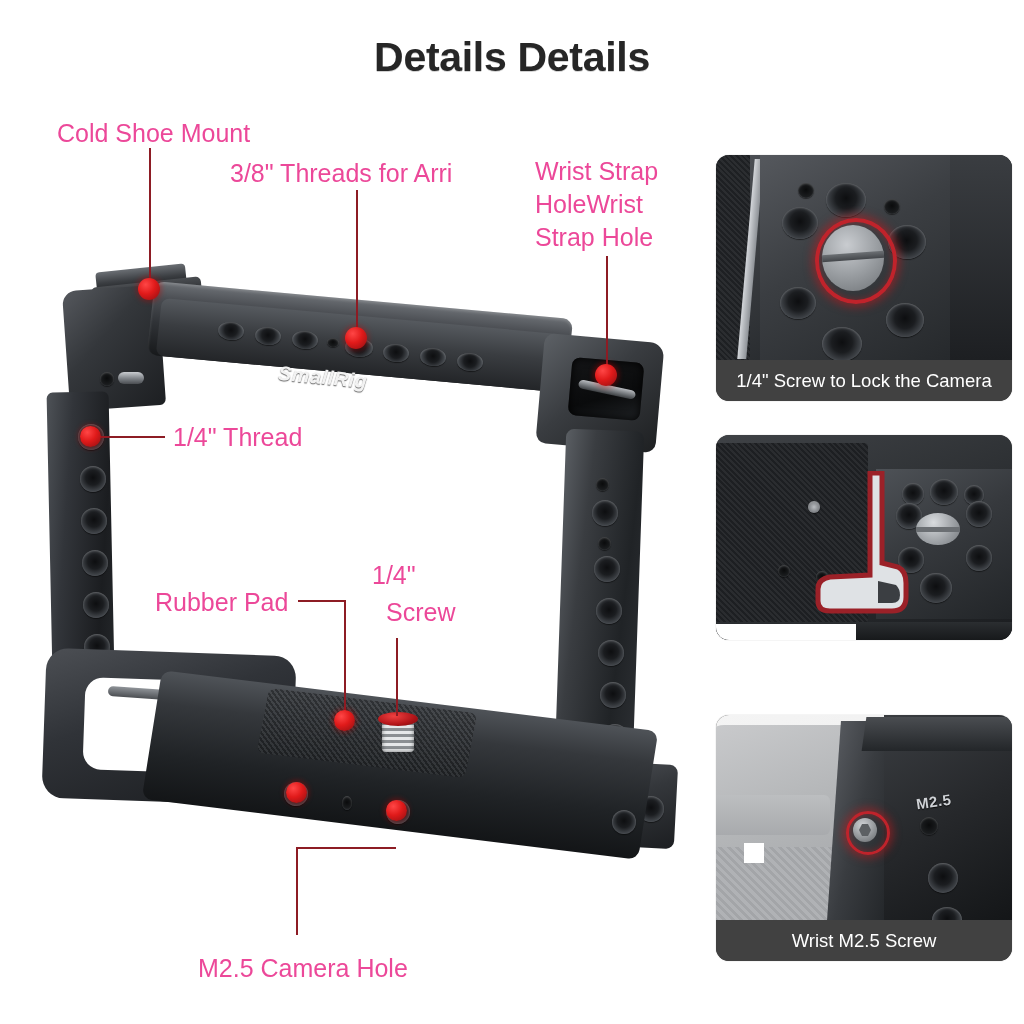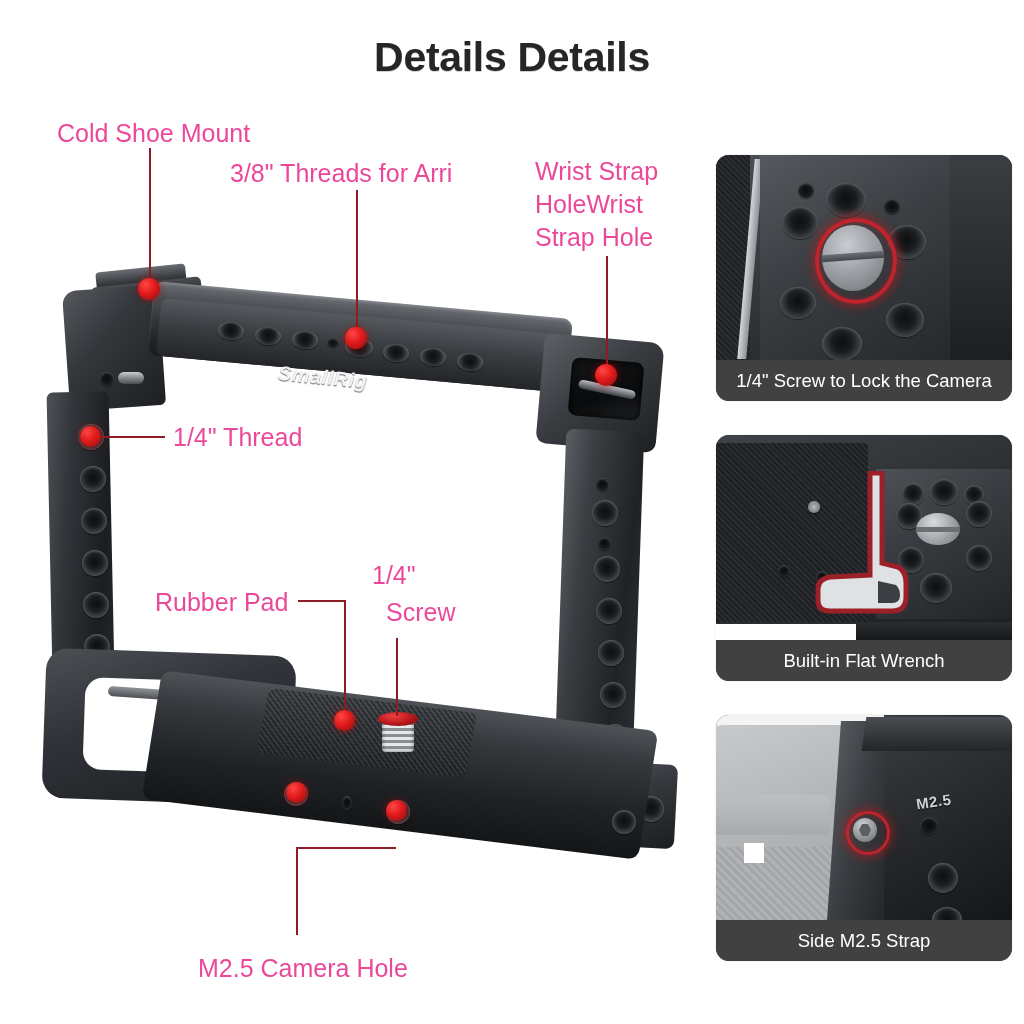--- a/index.html
+++ b/index.html
@@ -336,21 +336,20 @@
     <svg style="position:absolute; left:96px; top:36px;" width="110" height="150" viewBox="0 0 110 150">
       <path d="M58 2 L70 2 L70 92 L86 96 Q94 100 94 112 L94 126 Q94 140 80 140
                L18 140 Q6 140 6 130 L6 118 Q6 108 18 106 L58 104 Z" fill="#dfe2e5" stroke="#9b2128" stroke-width="5"></path>
       <path d="M66 110 L84 114 Q88 118 88 124 Q88 132 80 132 L66 132 Z" fill="#3b3e42"></path>
     </svg>
 
     <div style="position:absolute; left:0; bottom:0; width:296px; height:18px;
                 background:linear-gradient(180deg,#2b2e31,#17191b);"></div>
     <div style="position:absolute; left:0; bottom:0; width:140px; height:16px; background:#ffffff;"></div>
   </div>
-  <div class="panel-caption">Built-in Flat Wrench</div>
 </div>
 
 <div class="panel" style="left:716px; top:715px;">
   <div class="panel-photo" style="background:linear-gradient(160deg,#f4f4f4 0%,#e9e9e9 100%);">
 
     <div style="position:absolute; left:-10px; top:10px; width:160px; height:195px;
                 border-radius:18px 10px 0 0;
                 background:linear-gradient(160deg,#c9cacc 0%,#b4b6b8 45%,#a2a4a7 100%);"></div>
     <div style="position:absolute; left:-6px; top:80px; width:120px; height:40px; border-radius:6px;
                 background:linear-gradient(180deg,#bcbec0,#a8aaad);"></div>
@@ -370,14 +369,14 @@
 
     <div style="position:absolute; left:148px; top:2px; width:150px; height:34px;
                 background:linear-gradient(180deg,#4a4d51,#232629); transform:skewX(-8deg);"></div>
 
     <div class="hilite-ring" style="left:130px; top:96px; width:38px; height:38px; border-width:3px;"></div>
     <div style="position:absolute; left:137px; top:103px; width:24px; height:24px; border-radius:50%;
                 background:radial-gradient(circle at 40% 30%,#cfd2d5,#8e9295 60%,#63676a);"></div>
     <div style="position:absolute; left:143px; top:109px; width:12px; height:12px;
                 background:#5c6063; clip-path: polygon(25% 0,75% 0,100% 50%,75% 100%,25% 100%,0 50%);"></div>
   </div>
-  <div class="panel-caption">Side M2.5 Strap</div>
+  <div class="panel-caption">Wrist M2.5 Screw</div>
 </div>
 
 </body></html>

